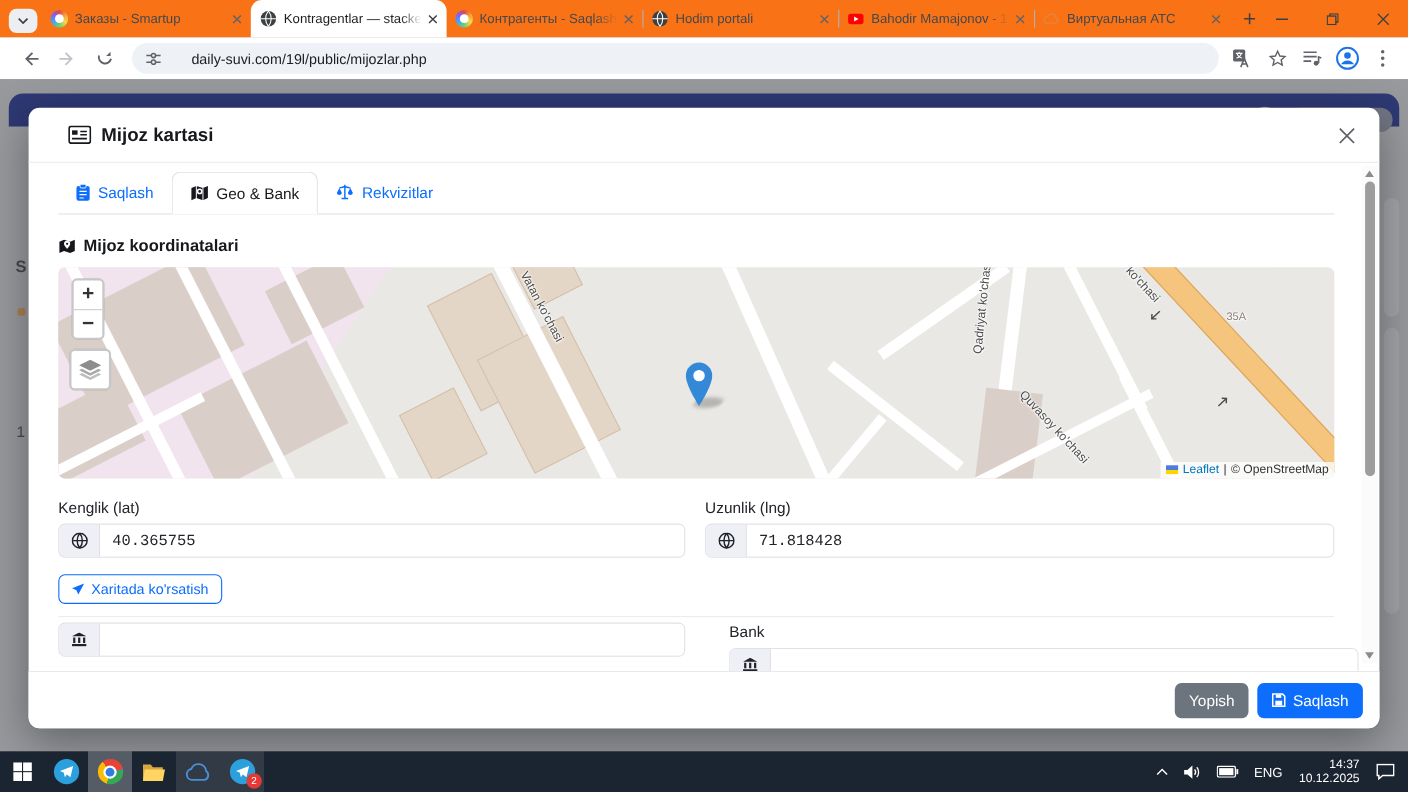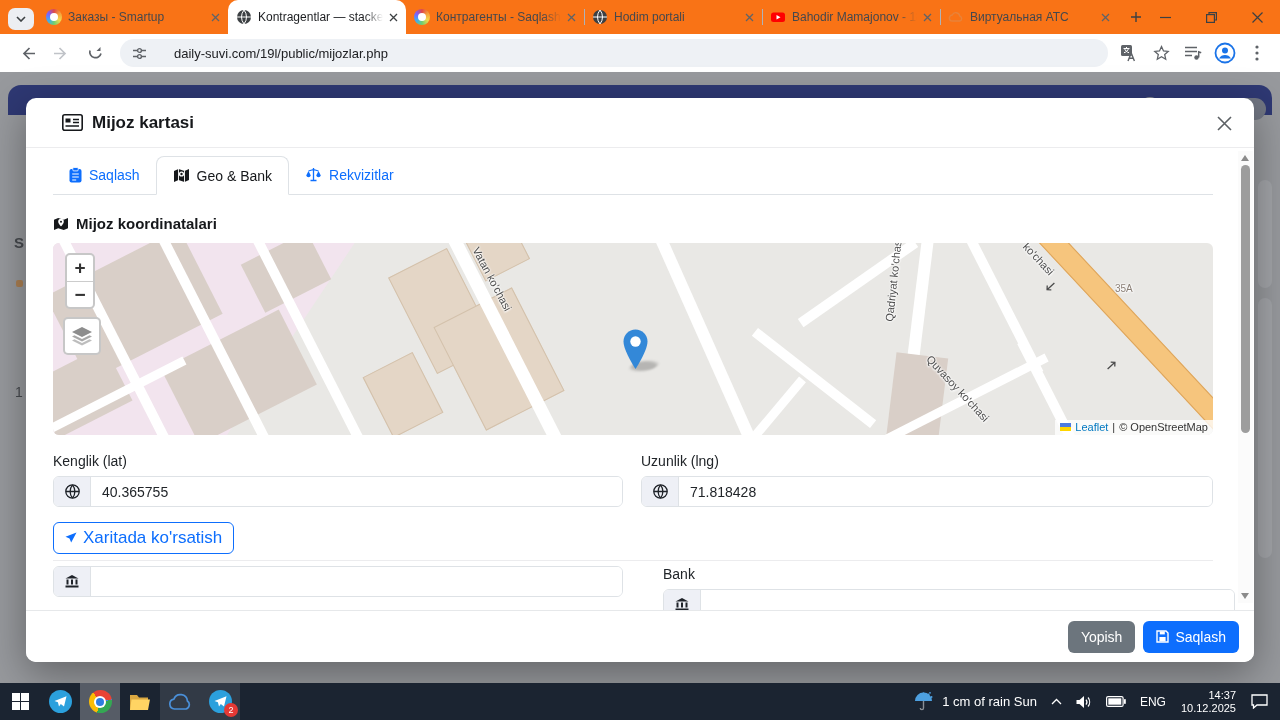--- a/index.html
+++ b/index.html
@@ -59,22 +59,22 @@
   .layersctl { position:absolute; left:10px; top:74px; width:38px; height:38px; background:#fff; border:2px solid rgba(0,0,0,.22); border-radius:5px; display:flex; align-items:center; justify-content:center; z-index:5; }
   .attrib { position:absolute; right:0; bottom:0; background:rgba(255,255,255,.78); font-size:11px; color:#333; padding:1px 5px 2px; display:flex; align-items:center; z-index:5; }
   .attrib .leaf { color:#0078c1; margin-left:4px; }
   .flag { width:11px; height:8px; display:inline-block; background:linear-gradient(#4c7be1 50%,#ffd500 50%); }
   .marker-shadow { position:absolute; width:26px; height:10px; background:rgba(0,0,0,.22); border-radius:50%; filter:blur(1.5px); transform:skewX(-35deg); }
 
   
   .f-label { font-size:14px; color:#212529; margin-bottom:7px; }
   .igroup { display:flex; height:31px; border:1px solid #dee2e6; border-radius:6px; overflow:hidden; background:#fff; }
   .iaddon { width:37px; background:#eef0f6; border-right:1px solid #dee2e6; display:flex; align-items:center; justify-content:center; flex:0 0 37px; }
-  .ival { flex:1; border:0; outline:0; font-size:14px; color:#212529; padding:0 11px; font-family:Liberation Sans, sans-serif; background:#fff; }
-  .btn-outline { display:inline-flex; align-items:center; gap:6px; border:1px solid #0d6efd; color:#0d6efd; background:#fff; border-radius:6px; font-size:17px; padding:5px 11px; font-family:inherit; }
+  .ival { flex:1; border:0; outline:0; font-size:14px; color:#212529; padding:0 11px; font-family:Liberation Mono, monospace; background:#fff; }
+  .btn-outline { display:inline-flex; align-items:center; gap:6px; border:1px solid #0d6efd; color:#0d6efd; background:#fff; border-radius:6px; font-size:13px; padding:5px 11px; font-family:inherit; }
   .m-divider { position:absolute; left:27px; right:41px; top:462px; border-top:1px solid #ececee; }
   .m-footer { position:absolute; left:0; right:0; bottom:0; height:52px; background:#fff; border-top:1px solid #e6e8ea; border-radius:0 0 10px 10px; display:flex; align-items:center; justify-content:flex-end; gap:8px; padding:0 15px; z-index:8; }
   .btn-gray { background:#6c757d; color:#fff; border:0; border-radius:6px; font-size:14px; padding:8px 13px; font-family:inherit; }
   .btn-blue { background:#0d6efd; color:#fff; border:0; border-radius:6px; font-size:14px; padding:8px 13px; font-family:inherit; display:inline-flex; align-items:center; gap:6px; }
   
   .m-scroll { position:absolute; right:1px; top:53px; width:15px; height:452px; background:#fbfbfb; z-index:7; }
   .m-thumb { position:absolute; left:3px; top:14px; width:9px; height:268px; border-radius:5px; background:#9d9d9d; }
   .s-arrow { position:absolute; left:3px; width:0; height:0; border-left:4.5px solid transparent; border-right:4.5px solid transparent; }
 
   
@@ -488,31 +488,20 @@
     <div class="tb-slot open">
       <div class="tg-circle">
         <svg width="13" height="11" viewBox="0 0 13 11">
             <path d="M12.5 0.3L0.5 5l3.4 1.3L5 10.5l1.8-2.4 3.2 2.4z" fill="#fff"></path>
           </svg>
       </div>
       <span class="badge">2</span>
     </div>
 
     <div class="tray">
-      <div class="tray-item" style="gap:8px;">
-        <svg width="21" height="21" viewBox="0 0 21 21">
-            <path d="M2 10a8.5 8.5 0 0117 0z" fill="#4da0e0"></path>
-            <path d="M10.5 10v7a1.6 1.6 0 01-3.2 0" fill="none" stroke="#8a8f96" stroke-width="1.4"></path>
-            <path d="M10.5 1.5V3" stroke="#4da0e0" stroke-width="1.5"></path>
-            <circle cx="15.5" cy="3.5" r="1" fill="#4da0e0"></circle>
-            <circle cx="18.5" cy="6" r="1" fill="#4da0e0"></circle>
-            <circle cx="17" cy="1.8" r="0.9" fill="#4da0e0"></circle>
-          </svg>
-        <span class="tray-txt">1 cm of rain Sun</span>
-      </div>
       <div class="tray-item">
         <svg width="11" height="7" viewBox="0 0 11 7">
             <path d="M1 6l4.5-4.5L10 6" fill="none" stroke="#fff" stroke-width="1.3"></path>
           </svg>
       </div>
       <div class="tray-item">
         <svg width="16" height="14" viewBox="0 0 16 14">
             <path d="M0.5 5h3L8 1v12L3.5 9h-3z" fill="#fff"></path>
             <path d="M10 4.5a4 4 0 010 5M12 2.5a7 7 0 010 9" fill="none" stroke="#fff" stroke-width="1.2"></path>
           </svg>

